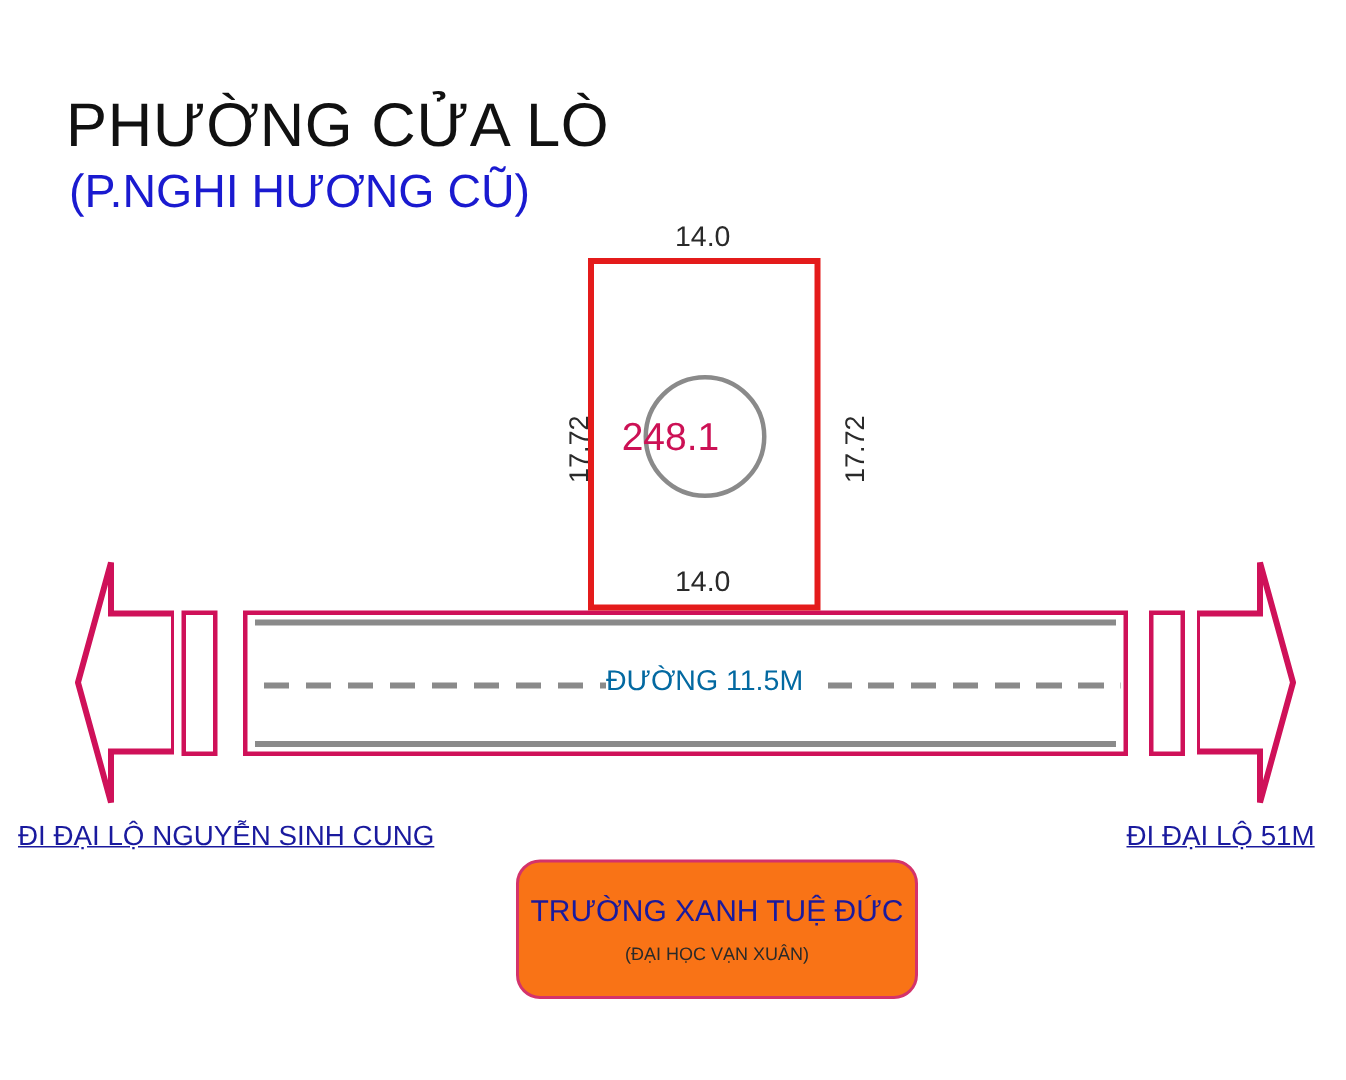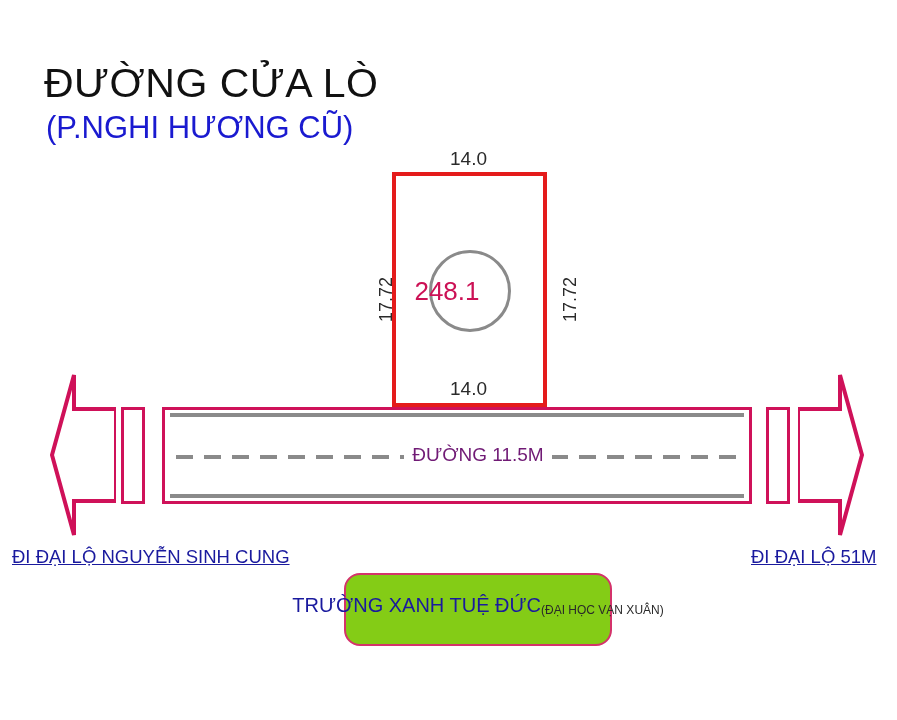--- a/index.html
+++ b/index.html
@@ -126,23 +126,23 @@
       rgba(255,255,255,0) 17px, rgba(255,255,255,0) 28px
     );
   }
   #road-center-left  { left: 176px; width: 228px; }
   #road-center-right { left: 551px; width: 196px; }
 
   #road-label {
     left: 404px;
     top: 444px;
     width: 148px;
-    text-align: center;
+    text-align: left;
     font-size: 19px;
-    color: #701a75;
+    color: #0369a1;
     z-index: 9;
     background: #ffffff;
     white-space: nowrap;
   }
 
   
   .stub-bar {
     top: 407px;
     width: 24px;
     height: 97px;
@@ -168,27 +168,27 @@
     text-decoration: underline;
   }
   #label-left  { left: 12px;  top: 546px; }
   #label-right { left: 751px; top: 546px; }
 
   
   #school-box {
     left: 344px;
     top: 573px;
     width: 268px;
-    height: 73px;
+    height: 93px;
     border: 2.5px solid #d4336b;
     border-radius: 16px;
     box-sizing: border-box;
-    background: #84cc16;
+    background: #f97316;
     display: flex;
-    flex-direction: row;
+    flex-direction: column;
     align-items: center;
     justify-content: center;
     z-index: 9;
   }
   #school-name {
     font-size: 20px;
     color: #1a1a9e;
     white-space: nowrap;
     margin-bottom: 9px;
   }
@@ -196,21 +196,21 @@
     font-size: 12px;
     color: #2a2a2a;
     white-space: nowrap;
   }
 </style>
 </head>
 <body>
 
 <div id="canvas">
 
-  <div class="abs" id="title-main">ĐƯỜNG CỬA LÒ</div>
+  <div class="abs" id="title-main">PHƯỜNG CỬA LÒ</div>
   <div class="abs" id="title-sub">(P.NGHI HƯƠNG CŨ)</div>
 
   <div class="abs dim-h" id="dim-top">14.0</div>
   <div class="abs dim-h" id="dim-bottom">14.0</div>
   <div class="abs dim-v" id="dim-left">17.72</div>
   <div class="abs dim-v" id="dim-right">17.72</div>
 
   <div class="abs" id="plot-rect"></div>
   <div class="abs" id="plot-circle"></div>
   <div class="abs" id="plot-area-label">248.1</div>

